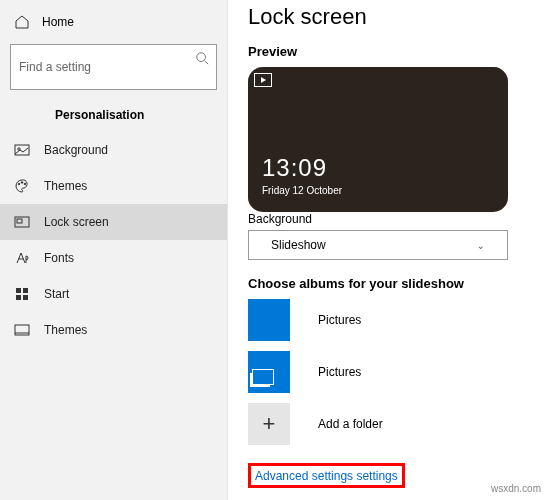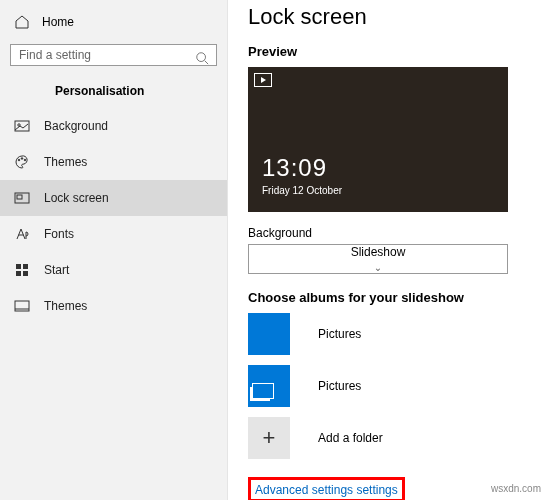--- a/index.html
+++ b/index.html
@@ -1,42 +1,42 @@
 <!DOCTYPE html>
 <html><head>
 <meta charset="utf-8">
 <style>
   * { box-sizing: border-box; margin: 0; padding: 0; }
   body { font-family: "Segoe UI", sans-serif; font-size: 13px; color: #000; background: #fff; width: 547px; height: 500px; overflow: hidden; display: flex; }
   .sidebar { width: 228px; background: #f2f2f2; border-right: 1px solid #e5e5e5; padding: 8px 0; display: flex; flex-direction: column; }
   .home-row { display: flex; align-items: center; padding: 6px 14px; gap: 12px; cursor: pointer; }
   .home-row span.lbl { font-size: 12px; }
   .search-wrap { margin: 8px 10px 12px 10px; position: relative; }
-  .search { width: 100%; height: 22px; border: 1px solid #999; background: #fff; padding: 0 28px 0 8px; font-size: 12px; outline: none; }
+  .search { width: 100%; height: 46px; border: 1px solid #999; background: #fff; padding: 0 28px 0 8px; font-size: 12px; outline: none; }
   .search::placeholder { color: #666; }
   .search-icon { position: absolute; right: 8px; top: 7px; color: #666; }
   .section-title { padding: 6px 14px 10px 14px; font-size: 12px; font-weight: 600; margin-left: 41px; }
   .nav-item { display: flex; align-items: center; gap: 14px; padding: 10px 14px; cursor: pointer; color: #222; }
   .nav-item .lbl { font-size: 12px; }
   .nav-item.selected { background: #d9d9d9; }
   .icon { width: 16px; height: 16px; display: inline-flex; align-items: center; justify-content: center; flex-shrink: 0; }
   .main { flex: 1; padding: 4px 20px 10px 20px; overflow-y: auto; }
   .h1 { font-size: 22px; font-weight: 400; margin-bottom: 14px; }
   .h2 { font-size: 13px; font-weight: 700; margin-bottom: 8px; }
-  .preview-box { width: 260px; height: 145px; background: #b91c1c; position: relative; margin-bottom: 14px; overflow: hidden; }
+  .preview-box { width: 260px; height: 145px; background: #b91c1c; position: relative; overflow: hidden; border-radius: 15px; }
   .sky { position:absolute; inset:0; background: linear-gradient(#6fa8d8,#c9ddeb 55%,#e8e3d6 70%); }
   .arch { position:absolute; inset:0; clip-path: polygon(0% 0%,100% 0%,100% 100%,0% 100%,0% 0%,12% 0%,22% 28%,32% 46%,40% 38%,52% 28%,62% 36%,72% 50%,82% 34%,88% 10%,100% 0%,100% 100%,0% 100%); background:#2b241e; }
   .beach { position:absolute; left:30%; right:28%; bottom:28%; height:18px; background:#d8c9a8; border-radius:40% 40% 0 0/60% 60% 0 0; }
   .sea { position:absolute; left:28%; right:26%; bottom:22%; height:14px; background:#2f7da3; }
   .preview-overlay { position:absolute; top:6px; left:6px; width:18px; height:14px; border:1px solid #fff; display:flex; align-items:center; justify-content:center; }
   .preview-overlay::after{ content:""; width:0; height:0; border-left:5px solid #fff; border-top:3px solid transparent; border-bottom:3px solid transparent; }
   .clock { position:absolute; left:14px; bottom:30px; color:#fff; font-size:24px; font-weight:300; letter-spacing:1px; }
   .date { position:absolute; left:14px; bottom:16px; color:#fff; font-size:10px; }
   .field-label { font-size: 12px; margin-bottom: 4px; }
-  .select { width: 260px; height: 30px; border: 1px solid #999; background: #fff; display: flex; align-items: center; justify-content: space-between; padding: 0 8px; font-size: 12px; margin-bottom: 16px; cursor: pointer; flex-direction: column; }
+  .select { width: 260px; height: 30px; border: 1px solid #999; background: #fff; display: flex; align-items: center; justify-content: space-between; padding: 0 22px; font-size: 12px; margin-bottom: 16px; cursor: pointer; }
   .select .chev { color:#666; font-size:10px; }
   .album-row { display: flex; align-items: center; gap: 28px; margin-bottom: 10px; }
   .tile { width: 42px; height: 42px; background: #0078d7; position: relative; cursor: pointer; }
   .tile.folder::before { content:""; position:absolute; left:2px; bottom:6px; width:20px; height:14px; background:#fff; }
   .tile.folder::after { content:""; position:absolute; left:4px; bottom:8px; width:20px; height:14px; background:#0078d7; border:1px solid #fff; }
   .tile.add { background:#e5e5e5; color:#333; display:flex; align-items:center; justify-content:center; font-size:22px; font-weight:300; }
   .album-label { font-size: 12px; }
   .link-box { border: 3px solid #ff0000; display: inline-block; padding: 2px 4px; margin-top: 8px; }
   .link { color: #0067c0; font-size: 12px; cursor: pointer; }
   .watermark { position: fixed; right: 6px; bottom: 6px; font-size: 10px; color: #888; }

